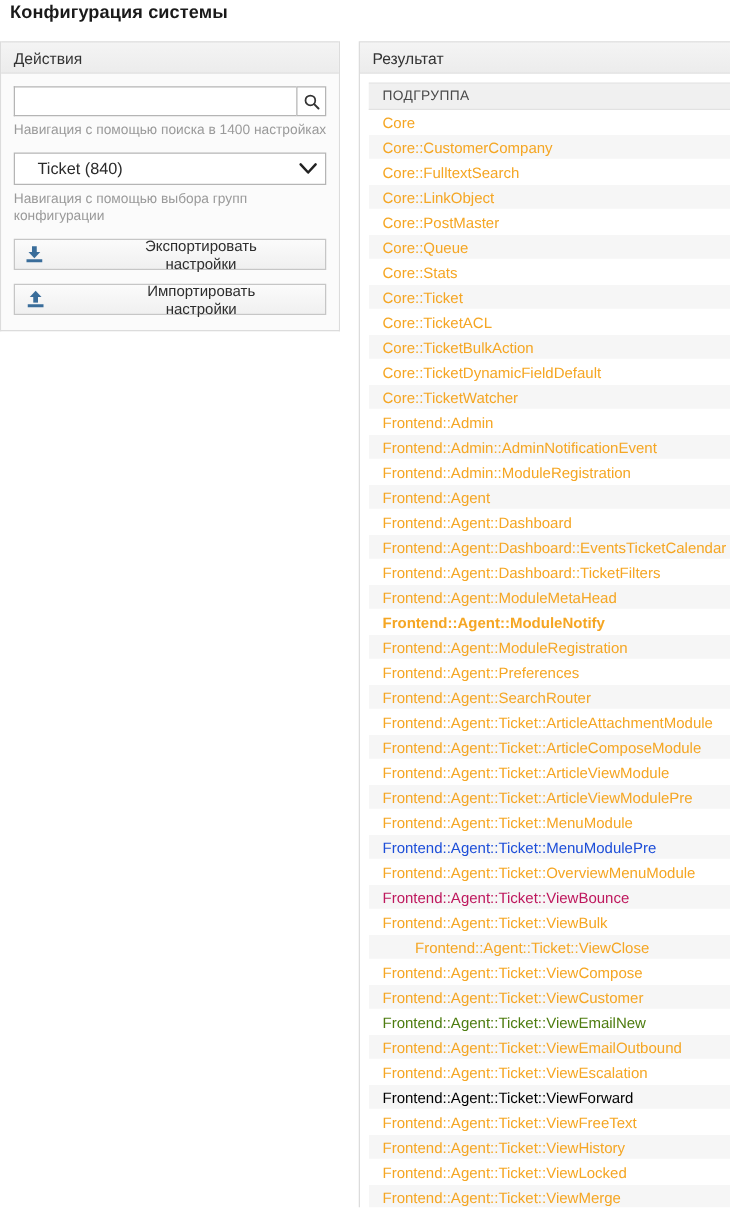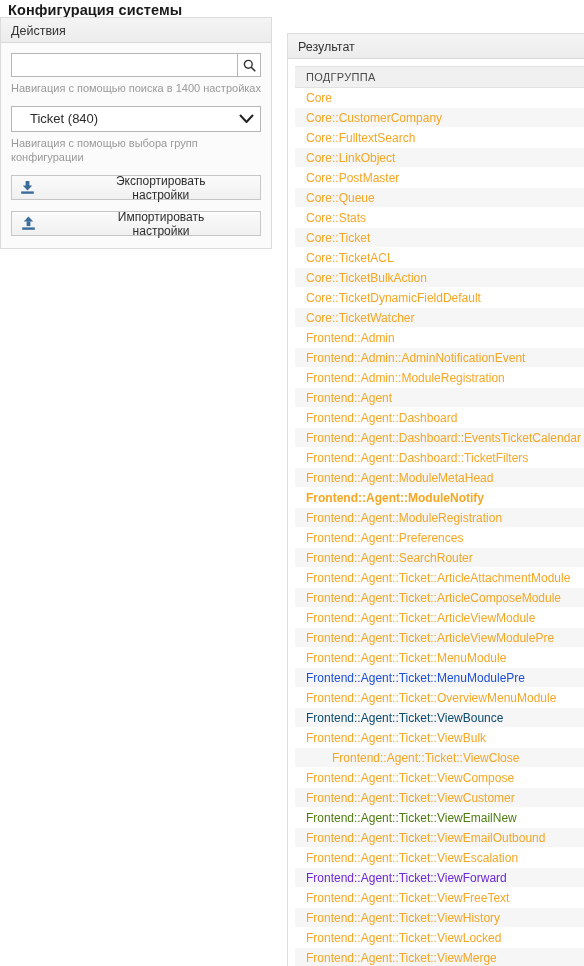--- a/index.html
+++ b/index.html
@@ -26,21 +26,21 @@
     font-size: 14.5px;
     font-weight: bold;
     color: #1a1a1a;
     letter-spacing: 0.1px;
   }
 
   
   .left-col {
     position: absolute;
     left: 0px;
-    top: 17px;
+    top: 33px;
     width: 272px;
   }
   .widget {
     background: #fbfbfb;
     border: 1px solid #dcdcdc;
     border-top: none;
   }
   .widget-header {
     height: 26px;
     line-height: 26px;
@@ -370,21 +370,21 @@
               <tr>
                 <td><a style="color: rgb(245, 166, 35);">Frontend::Agent::Ticket::MenuModule</a></td>
               </tr>
               <tr>
                 <td><a style="color: #1d4ed8;">Frontend::Agent::Ticket::MenuModulePre</a></td>
               </tr>
               <tr>
                 <td><a style="color: rgb(245, 166, 35);">Frontend::Agent::Ticket::OverviewMenuModule</a></td>
               </tr>
               <tr>
-                <td><a style="color: #0c4a6e; text-align: right;">Frontend::Agent::Ticket::ViewBounce</a></td>
+                <td><a style="color: #be185d; text-align: right;">Frontend::Agent::Ticket::ViewBounce</a></td>
               </tr>
               <tr>
                 <td><a style="color: rgb(245, 166, 35);">Frontend::Agent::Ticket::ViewBulk</a></td>
               </tr>
               <tr>
                 <td><a style="color: rgb(245, 166, 35); margin-left: 26px;">Frontend::Agent::Ticket::ViewClose</a></td>
               </tr>
               <tr>
                 <td><a style="color: rgb(245, 166, 35);">Frontend::Agent::Ticket::ViewCompose</a></td>
               </tr>
@@ -394,21 +394,21 @@
               <tr>
                 <td><a style="color: #4d7c0f;">Frontend::Agent::Ticket::ViewEmailNew</a></td>
               </tr>
               <tr>
                 <td><a style="color: rgb(245, 166, 35);">Frontend::Agent::Ticket::ViewEmailOutbound</a></td>
               </tr>
               <tr>
                 <td><a style="color: rgb(245, 166, 35);">Frontend::Agent::Ticket::ViewEscalation</a></td>
               </tr>
               <tr>
-                <td><a style="color: #6d28d9; margin-top: 48px;">Frontend::Agent::Ticket::ViewForward</a></td>
+                <td><a style="color: #000000; margin-top: 48px;">Frontend::Agent::Ticket::ViewForward</a></td>
               </tr>
               <tr>
                 <td><a style="color: rgb(245, 166, 35);">Frontend::Agent::Ticket::ViewFreeText</a></td>
               </tr>
               <tr>
                 <td><a style="color: rgb(245, 166, 35);">Frontend::Agent::Ticket::ViewHistory</a></td>
               </tr>
               <tr>
                 <td><a style="color: rgb(245, 166, 35);">Frontend::Agent::Ticket::ViewLocked</a></td>
               </tr>

